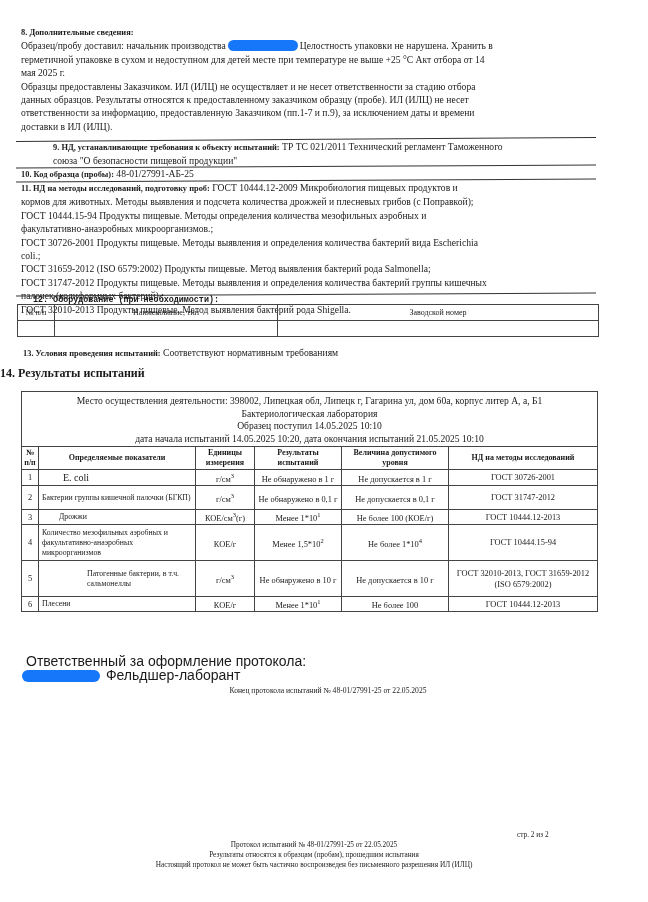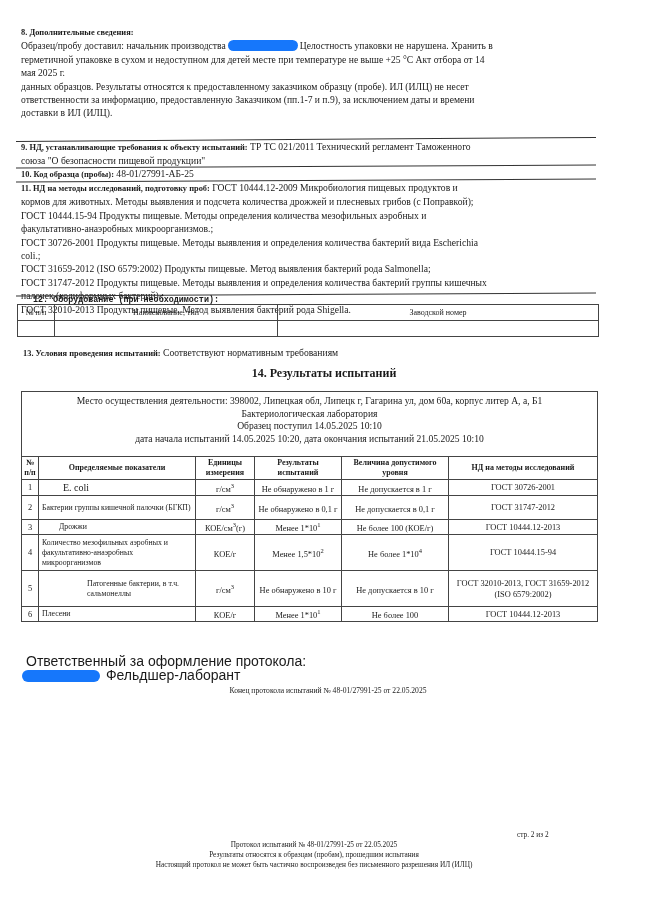--- a/index.html
+++ b/index.html
@@ -12,40 +12,41 @@
   .hr { position:absolute; height:0; border-top:1px solid #333; }
   table { border-collapse:collapse; }
   .eq { position:absolute; left:17px; top:304px; width:582px; font-size:8px; }
   .eq td { border:1px solid #444; text-align:center; padding:0 2px; height:15px; }
   .res { position:absolute; left:21px; top:391px; width:577px; font-size:8.4px; }
   .res td { border:1px solid #444; padding:1px 3px; text-align:center; vertical-align:middle; }
   .res .hd td { font-weight:bold; font-size:8px; line-height:10px; }
   .res td.l { text-align:left; }
   .place td { border:1px solid #444; text-align:center; font-size:9.6px; line-height:12.6px; padding:3px 2px 0 2px; }
   sup { font-size:6.5px; }
-  .title14 { position:absolute; left:0; width:648px; top:366px; text-align:center; font-weight:bold; font-size:12px; }
+  .title14 { position:absolute; left:0; width:648px; top:366px; font-weight:bold; font-size:12px; }
   .foot { position:absolute; left:0; width:648px; text-align:center; font-size:7.3px; line-height:10px; }
 </style>
 </head>
 <body>
 
 <div class="page">
 
   <div class="sec" style="top:26px;">
     <div class="b">8. Дополнительные сведения:</div>
     <div><span>Образец/пробу доставил: начальник производства</span><span class="redact" style="background: rgb(22, 119, 251);"></span><span>Целостность упаковки не нарушена. Хранить в</span></div>
     <div>герметичной упаковке в сухом и недоступном для детей месте при температуре не выше +25 °С  Акт отбора от 14</div>
     <div>мая 2025 г.</div>
+    <div>Образцы предоставлены Заказчиком. ИЛ (ИЛЦ) не осуществляет и не несет ответственности за стадию отбора</div>
     <div>данных образцов. Результаты относятся к предоставленному заказчиком образцу (пробе). ИЛ (ИЛЦ) не несет</div>
     <div>ответственности за информацию, предоставленную Заказчиком (пп.1-7 и п.9), за исключением даты и времени</div>
     <div>доставки в ИЛ (ИЛЦ).</div>
   </div>
   <div class="hr" style="left:16px; top:139px; width:580px; transform:rotate(-0.4deg);"></div>
 
-  <div class="sec" style="top:140px;">
+  <div class="sec" style="top:140px;margin-left:32px;">
     <div><span class="b">9. НД, устанавливающие требования к объекту испытаний:</span> <span>ТР ТС 021/2011 Технический регламент Таможенного</span></div>
     <div>союза "О безопасности пищевой продукции"</div>
   </div>
   <div class="hr" style="left:16px; top:166px; width:580px; transform:rotate(-0.3deg);"></div>
 
   <div class="sec" style="top:167px;">
     <span class="b">10. Код образца (пробы):</span> <span>48-01/27991-АБ-25</span>
   </div>
   <div class="hr" style="left:16px; top:180px; width:580px; transform:rotate(-0.3deg);"></div>
 
@@ -81,21 +82,21 @@
 
   <div class="sec" style="top:346px; left:23px;">
     <span class="b">13. Условия проведения испытаний:</span> <span>Соответствуют нормативным требованиям</span>
   </div>
 
   <div class="title14">14. Результаты испытаний</div>
 
   <table class="res">
     <tbody>
         <tr class="place">
-      <td colspan="6" style="padding-bottom:11px;">
+      <td colspan="6" style="padding-bottom:1px;">
         <div>Место осуществления деятельности: 398002, Липецкая обл, Липецк г, Гагарина ул, дом 60а, корпус литер А, а, Б1</div>
         <div>Бактериологическая лаборатория</div>
         <div>Образец поступил 14.05.2025 10:10</div>
         <div>дата начала испытаний 14.05.2025 10:20, дата окончания испытаний 21.05.2025 10:10</div>
       </td>
     </tr>
     <tr class="hd">
       <td style="width:14px; padding:0 1px;">№ п/п</td>
       <td style="width:150px;">Определяемые показатели</td>
       <td style="width:52px;">Единицы измерения</td>

